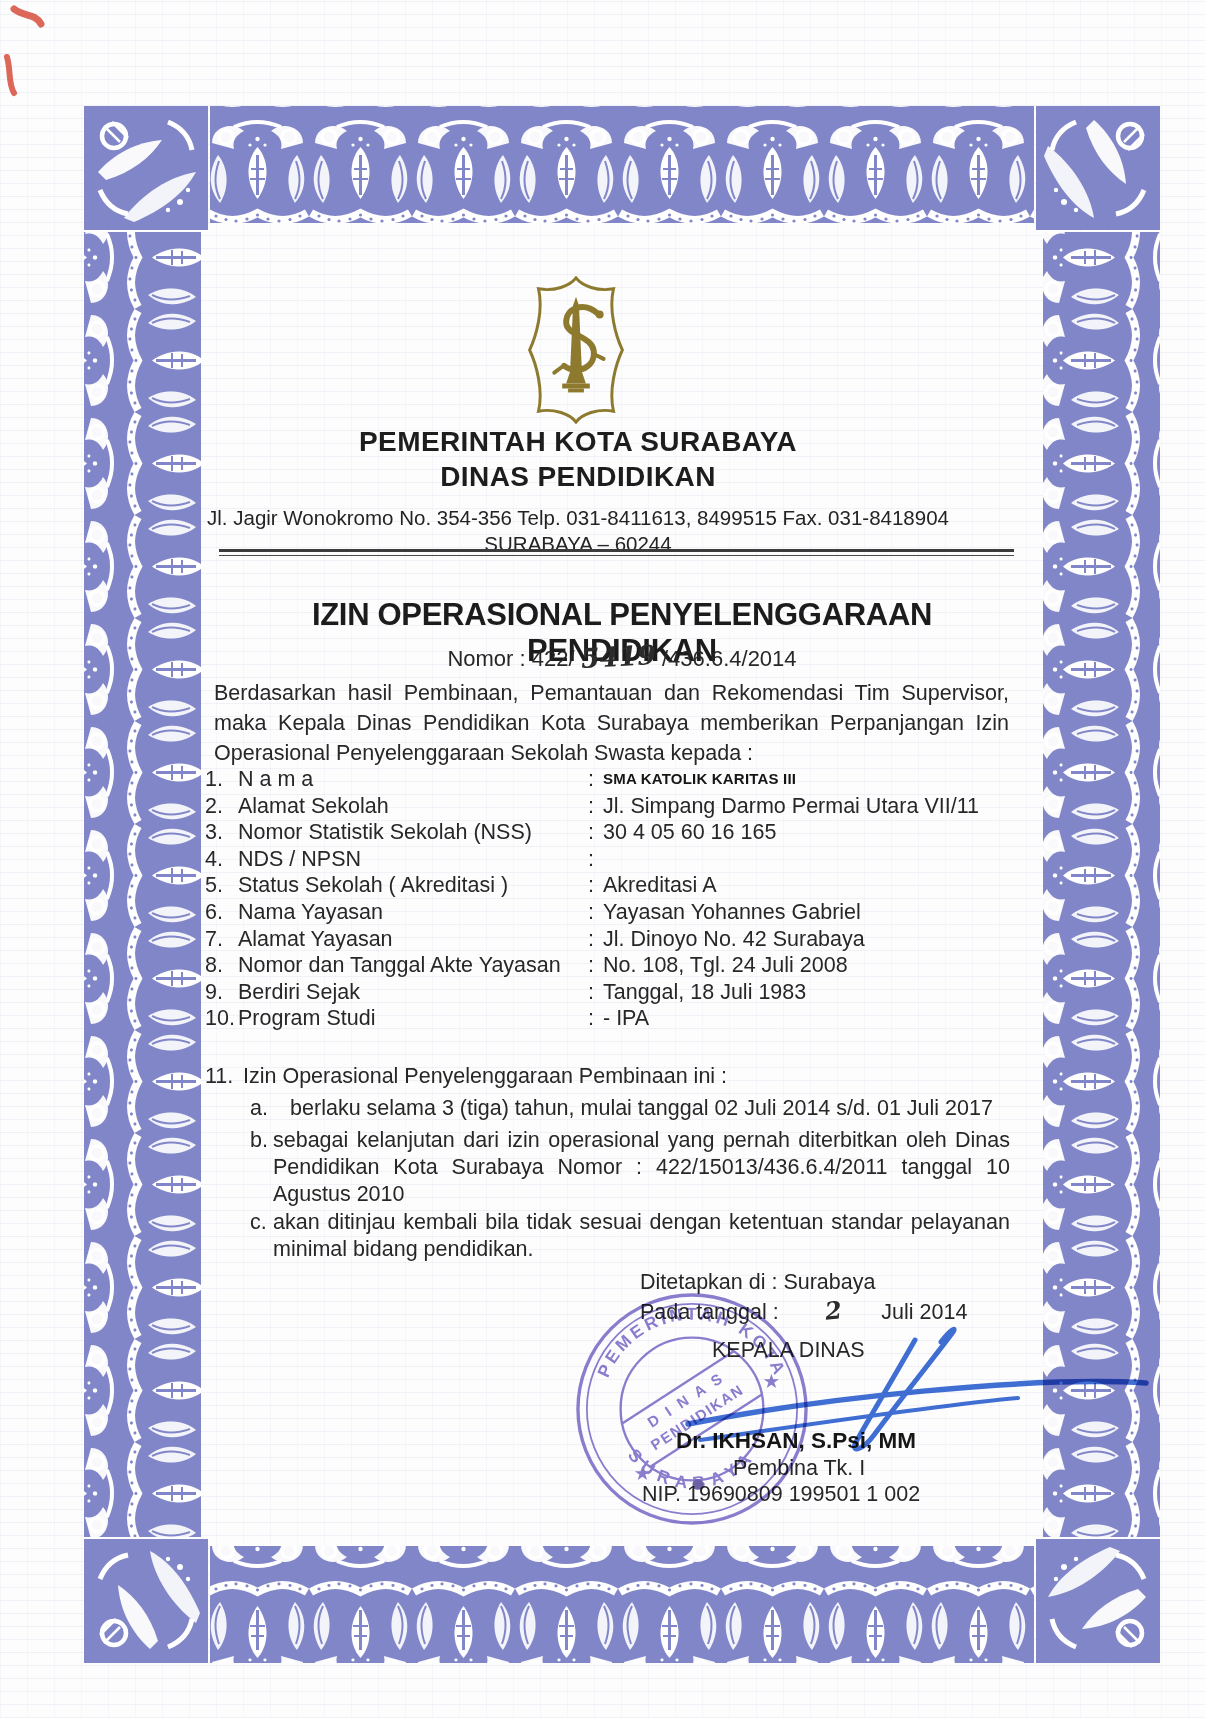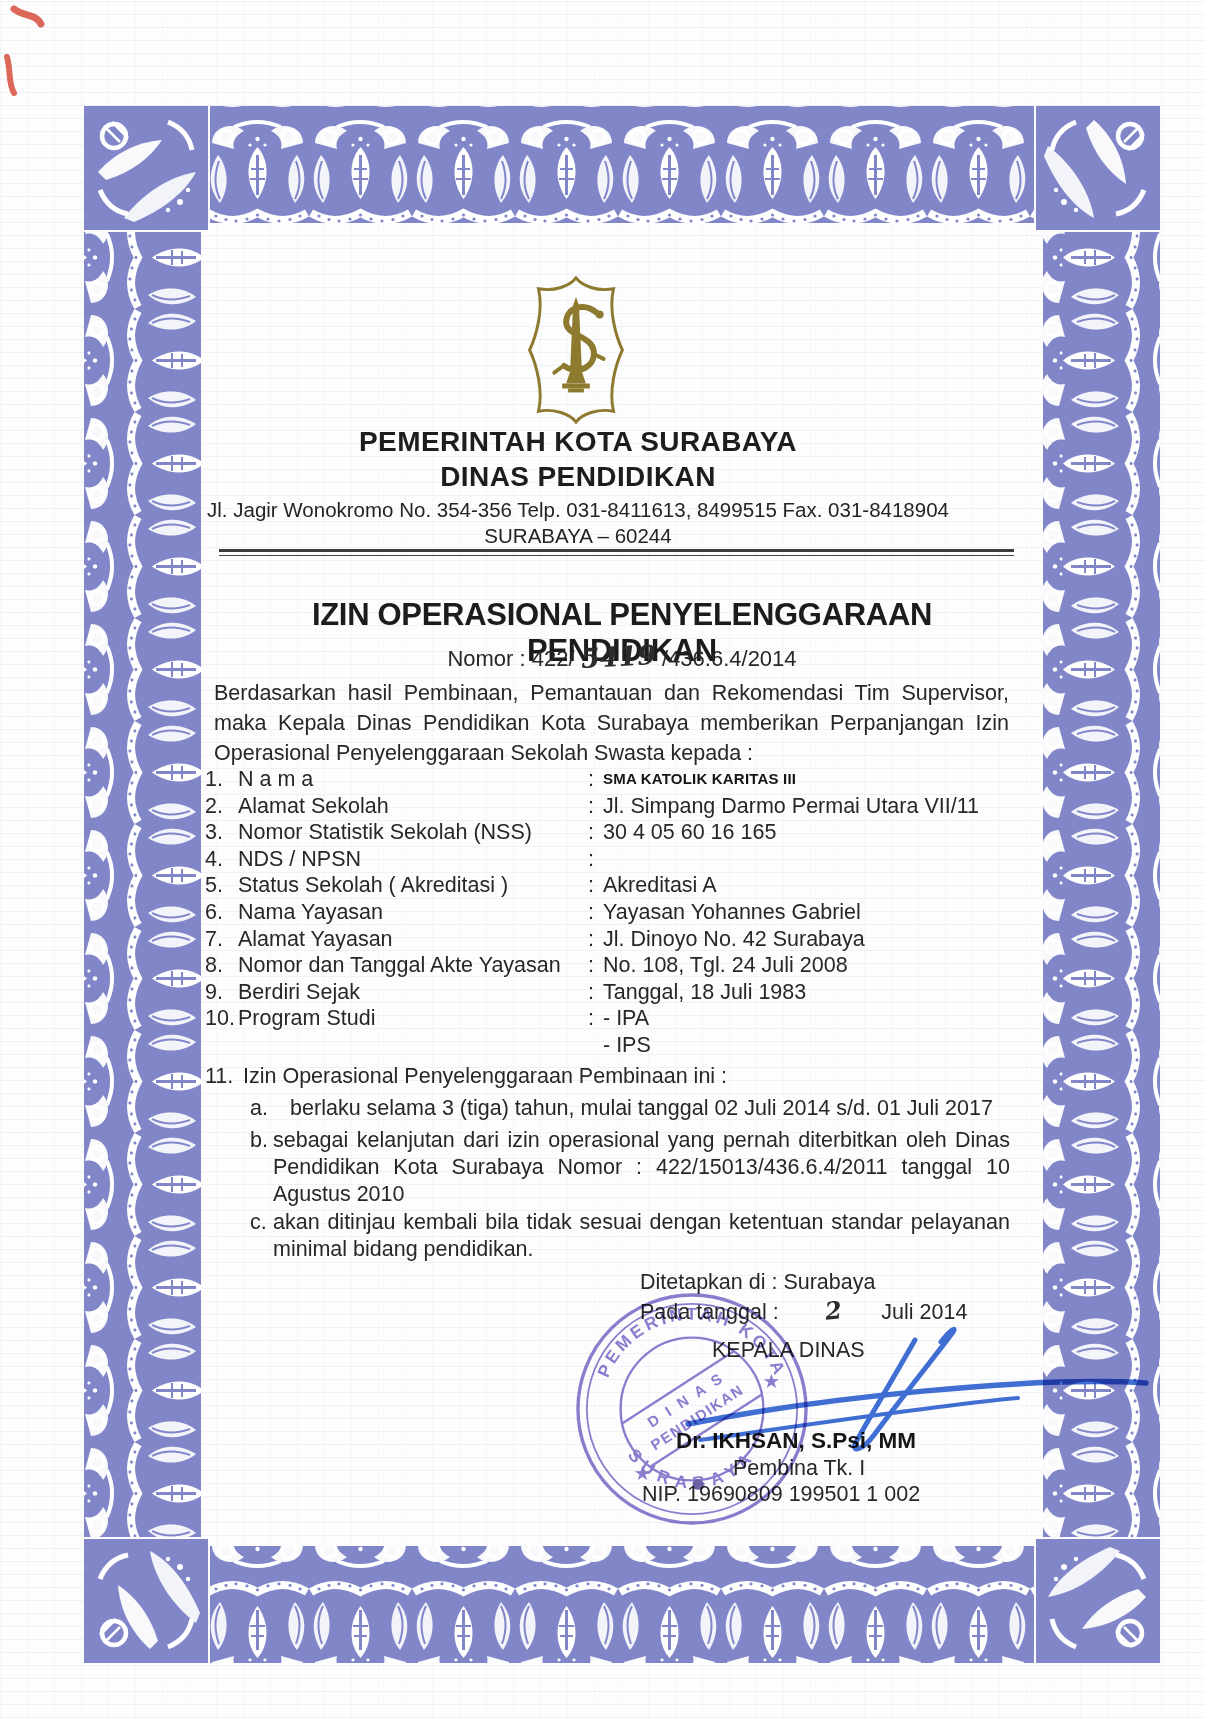--- a/index.html
+++ b/index.html
@@ -8,21 +8,21 @@
     background:
       repeating-linear-gradient(0deg, rgba(150,165,205,.13) 0 1px, transparent 1px 13px),
       repeating-linear-gradient(90deg, rgba(150,165,205,.07) 0 1px, transparent 1px 27px),
       #fdfdfe;
     font-family:"Liberation Sans", sans-serif;
     color:#272727;
   }
   .abs{position:absolute;}
   .ctr{text-align:center;}
   .hdr-org{font-weight:bold;font-size:28px;letter-spacing:.4px;color:#1d1d1d;}
-  .hdr-sub{font-size:20.5px;color:#242424;}
+  .hdr-sub{font-size:20.5px;color:#242424;margin-top:8px;}
   .rule{border-top:3.5px solid #3c3c3c;}
   .rule .inner{margin-top:2.5px;border-top:1.8px solid #4a4a4a;}
   .doc-title{font-weight:bold;font-size:31px;letter-spacing:-.3px;color:#1c1c1c;}
   .nomor{font-size:22px;}
   .hand{font-family:"DejaVu Serif", serif;font-style:italic;font-weight:bold;
         font-size:27px;display:inline-block;transform:rotate(-3deg);color:#2b2b2b;}
   .hand2{font-family:"DejaVu Serif", serif;font-style:italic;font-weight:bold;
         font-size:24px;display:inline-block;transform:rotate(-6deg);color:#2b2b2b;}
   .body-txt{font-size:21.5px;line-height:30px;text-align:justify;}
   .list{font-size:21.5px;line-height:26.6px;}
@@ -213,21 +213,20 @@
     <div class="row">
       <span class="no">10.</span>
       <span class="lbl">Program Studi</span>
       <span class="sep">:</span>
       <span class="val">- IPA</span>
     </div>
     <div class="row">
       <span class="no"></span>
         <span class="lbl"></span>
       <span class="sep sep-hide">:</span>
-      <span class="val">- IPS</span>
     </div>
   </div>
 
   <div class="abs item11" style="left:205px;top:1064px;width:812px;">
     <span class="no">11.</span>
     <span>Izin Operasional Penyelenggaraan Pembinaan ini  :</span>
   </div>
 
   <div class="abs sub" style="left:250px;top:1095px;width:760px;">
     <span class="sno">a.</span>

